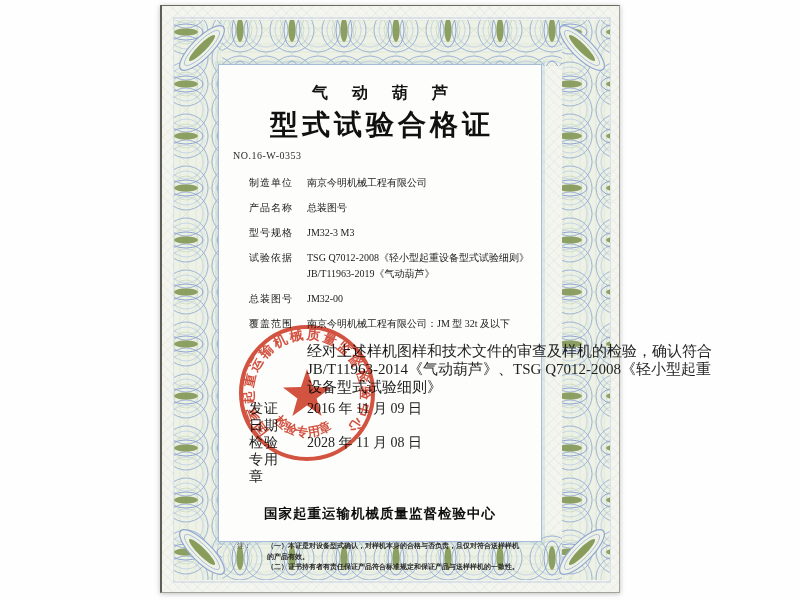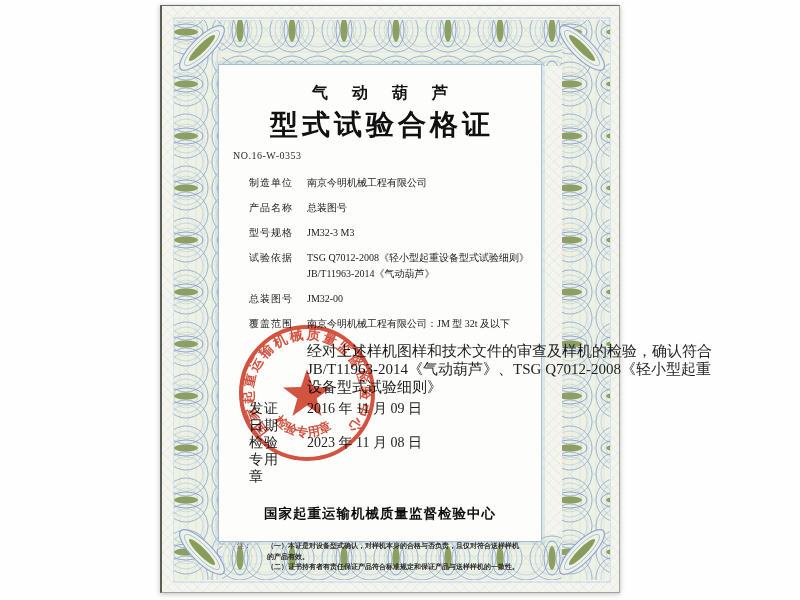--- a/index.html
+++ b/index.html
@@ -164,21 +164,21 @@
         <span class="fvalue">总装图号</span>
       </div>
       <div class="frow">
         <span class="flabel">型号规格</span>
         <span class="fvalue">JM32-3 M3</span>
       </div>
       <div class="frow">
         <span class="flabel">试验依据</span>
         <span class="fvalue">
           <span>TSG Q7012-2008《轻小型起重设备型式试验细则》</span>
-          <span class="v2">JB/T11963-2014《气动葫芦》</span>
+          <span class="v2">JB/T11963-2019《气动葫芦》</span>
         </span>
       </div>
       <div class="frow">
         <span class="flabel">总装图号</span>
         <span class="fvalue">JM32-00</span>
       </div>
       <div class="frow">
         <span class="flabel">覆盖范围</span>
         <span class="fvalue">南京今明机械工程有限公司：JM 型 32t 及以下</span>
       </div>
@@ -190,21 +190,21 @@
       <div>设备型式试验细则》</div>
     </div>
 
     <div class="dates">
       <div class="drow">
         <span class="dlabel">发证日期</span>
         <span class="dvalue">2016 年 11 月 09 日</span>
       </div>
       <div class="drow">
         <span class="dlabel">检验专用章</span>
-        <span class="dvalue">2023 年 11 月 08 日</span>
+        <span class="dvalue">2028 年 11 月 08 日</span>
       </div>
     </div>
 
     <div class="issuer">国家起重运输机械质量监督检验中心</div>
 
     <div class="notes">
       <span class="nlabel">注：</span>
       <span class="nitems">
         <span>（一）本证是对设备型式确认，对样机本身的合格与否负责，且仅对符合送样样机的产品有效。</span><br>
         <span>（二）证书持有者有责任保证产品符合标准规定和保证产品与送样样机的一致性。</span>

